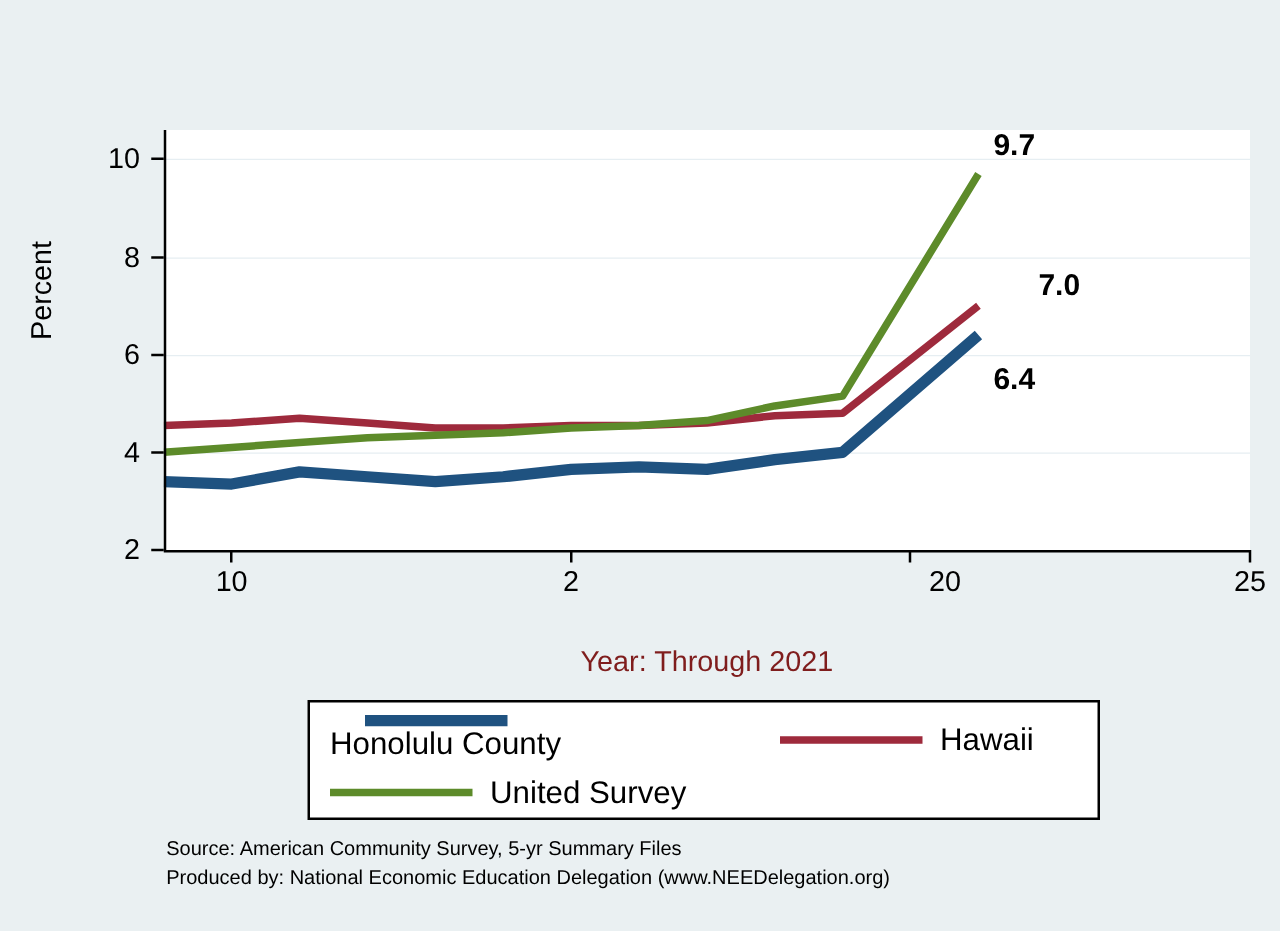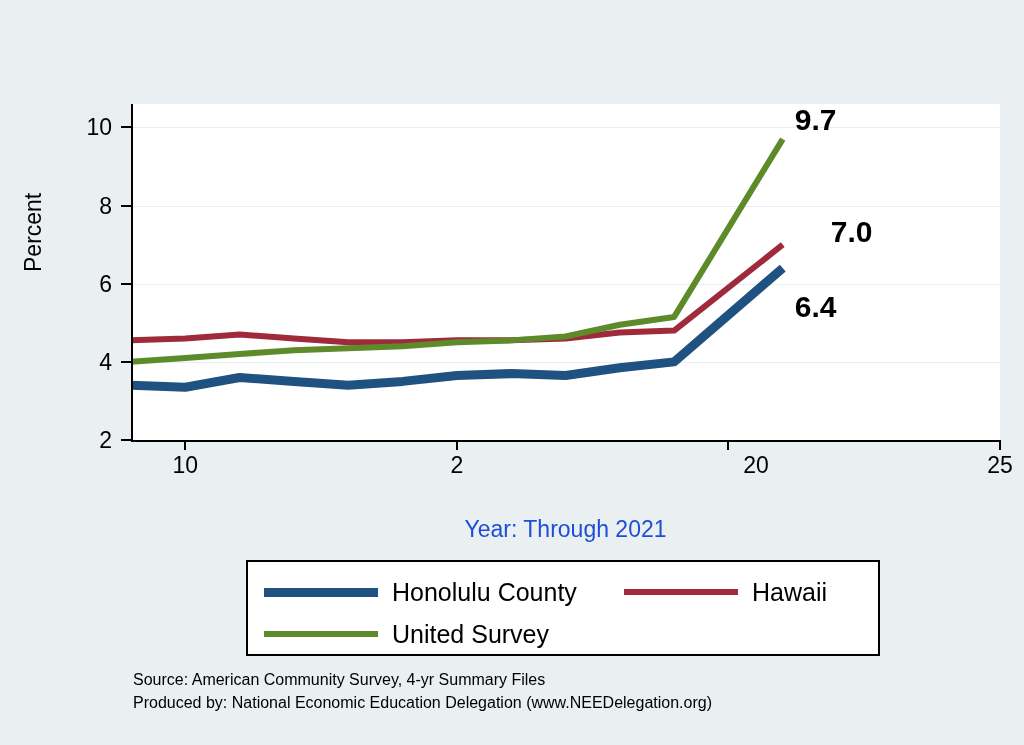--- a/index.html
+++ b/index.html
@@ -105,26 +105,26 @@
     transform-origin: left top;
     white-space: nowrap;
   }
   #x-axis-title {
     position: absolute;
     left: 131px;
     top: 516px;
     width: 869px;
     text-align: center;
     font-size: 23px;
-    color: #1d4ed8;
+    color: #7f1d1d;
   }
 
   .end-label {
     position: absolute;
-    font-size: 30px;
+    font-size: 24px;
     font-weight: bold;
     color: #000;
     white-space: nowrap;
   }
 
   
   #legend {
     position: absolute;
     left: 246px;
     top: 560px;
@@ -211,32 +211,32 @@
   <div id="y-axis-title">Percent</div>
   <div id="x-axis-title">Year: Through 2021</div>
 
   <div id="end-labels">
       <div class="end-label" style="left: 794.75px; top: 290px;">6.4</div>
       <div class="end-label" style="left: 794.75px; top: 214.651px; margin-left: 36px;">7.0</div>
       <div class="end-label" style="left: 794.75px; top: 103.163px;">9.7</div>
     </div>
 
   <div id="legend">
-    <div class="legend-row" style="left:16px; top:10px;">
+    <div class="legend-row" style="left:16px; top:10px;flex-direction:column;">
       <span class="legend-swatch" style="background: rgb(31, 82, 128);"></span>
       <span class="legend-text">Honolulu County</span>
     </div>
     <div class="legend-row" style="left:376px; top:10px;">
       <span class="legend-swatch thin" style="background: rgb(158, 42, 60);"></span>
       <span class="legend-text">Hawaii</span>
     </div>
     <div class="legend-row" style="left:16px; top:52px;">
       <span class="legend-swatch thin" style="background: rgb(93, 139, 42);"></span>
       <span class="legend-text">United Survey</span>
     </div>
   </div>
 
   <div id="footer">
-    <div>Source: American Community Survey, 4-yr Summary Files</div>
+    <div>Source: American Community Survey, 5-yr Summary Files</div>
     <div>Produced by: National Economic Education Delegation (www.NEEDelegation.org)</div>
   </div>
 
 </div>
 
 </body></html>

